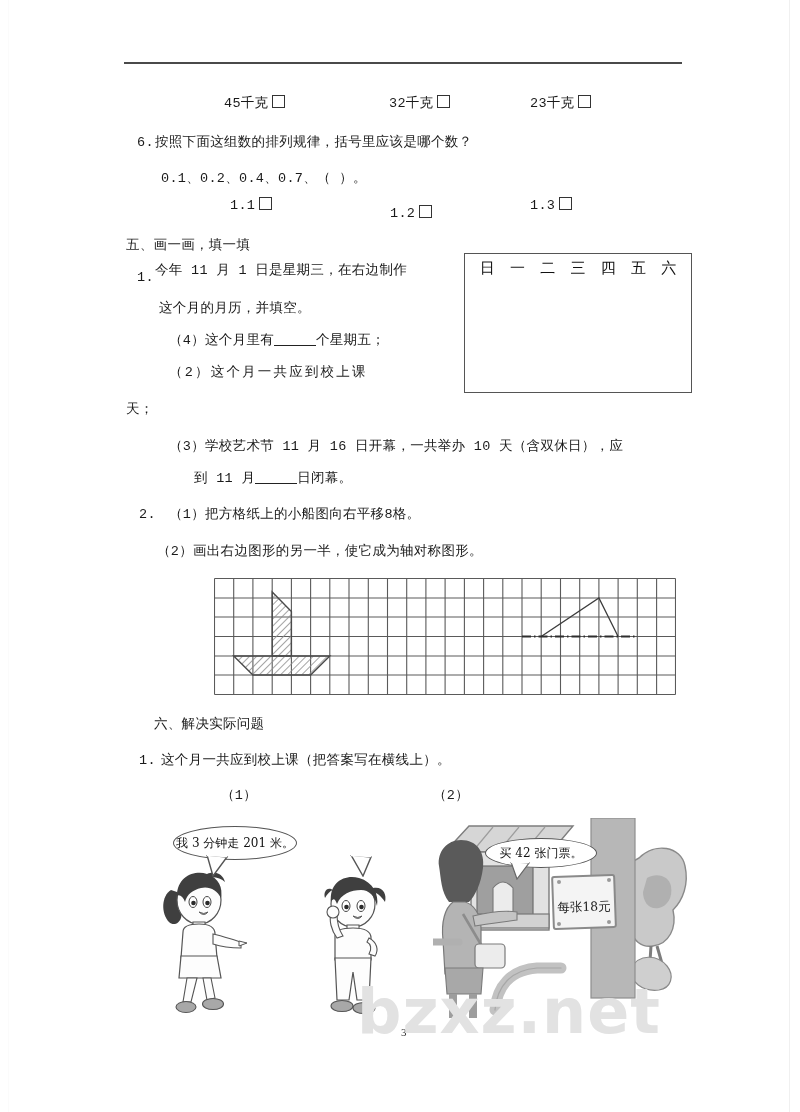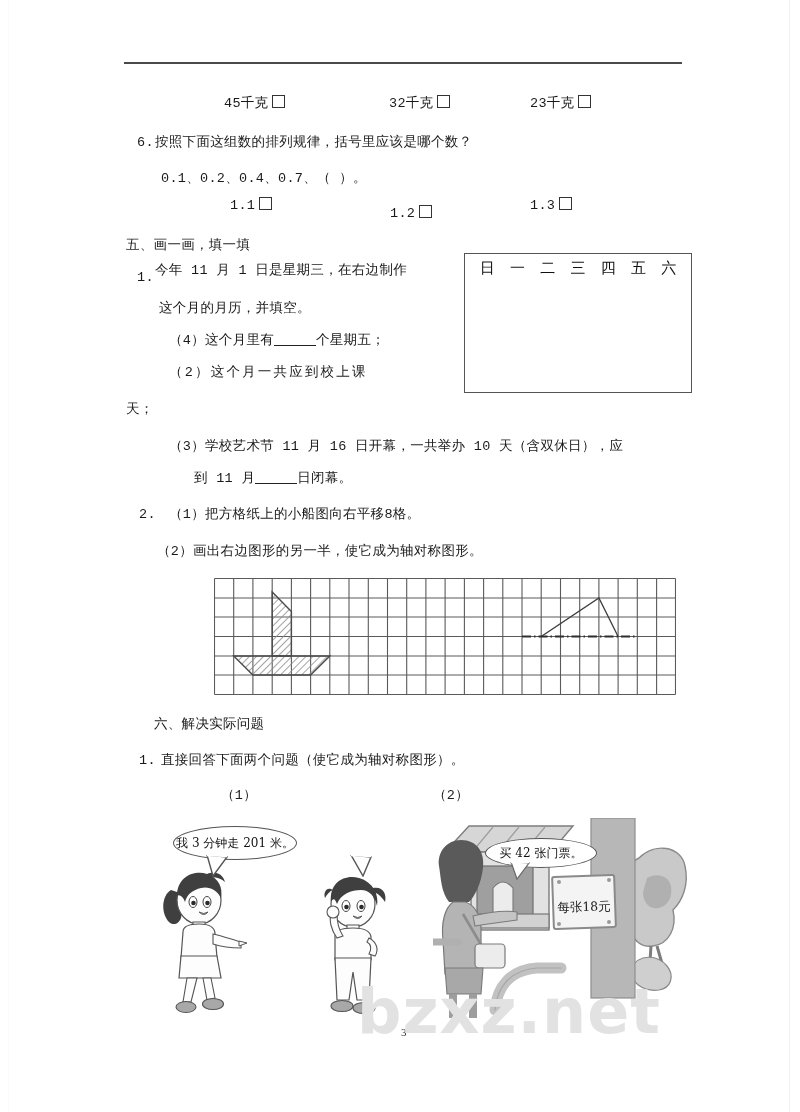--- a/index.html
+++ b/index.html
@@ -272,21 +272,21 @@
       <g stroke="#3c3c3c" stroke-width="1.3" fill="none">
         <path d="M 327.2 58.5 L 384.9 20.0 L 404.1 58.5"></path>
       </g>
 
       <line x1="308.0" y1="58.5" x2="423.3" y2="58.5" stroke="#2e2e2e" stroke-width="1.8" stroke-dasharray="9,3,1.5,3"></line>
     </svg>
   </div>
 
   <div class="txt cn" style="left:117px; top:715px;margin-left:28px;">六、解决实际问题</div>
   <div class="txt cn" style="left:130px; top:751px;">1.</div>
-  <div class="txt cn" style="left:152px; top:751px;">直接回答下面两个问题（使它成为轴对称图形）。</div>
+  <div class="txt cn" style="left:152px; top:751px;">这个月一共应到校上课（把答案写在横线上）。</div>
   <div class="txt cn" style="left:212px; top:786px;">（1）</div>
   <div class="txt cn" style="left:424px; top:786px;">（2）</div>
 
   <div class="illus" style="left:148px; top:862px;">
     <svg width="90" height="152" viewBox="0 0 90 152">
 
       <path d="M14 28 C4 34 4 52 12 60 C16 64 22 62 24 56 C26 48 24 36 20 30 Z" fill="#3f3f3f"></path>
 
       <ellipse cx="42" cy="38" rx="22" ry="24" fill="#fdfdfd" stroke="#555" stroke-width="1.2"></ellipse>
 

